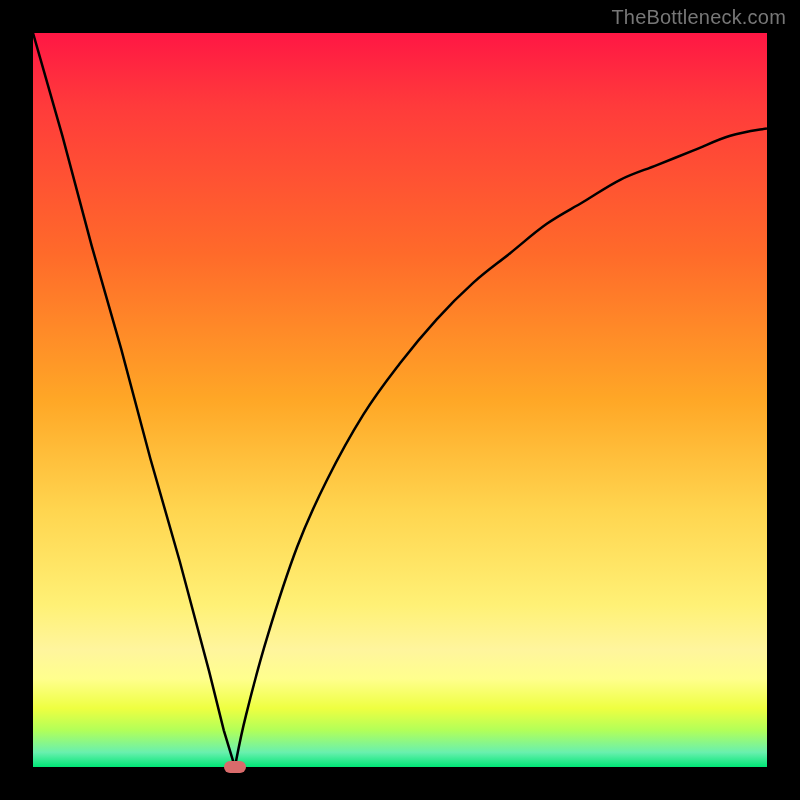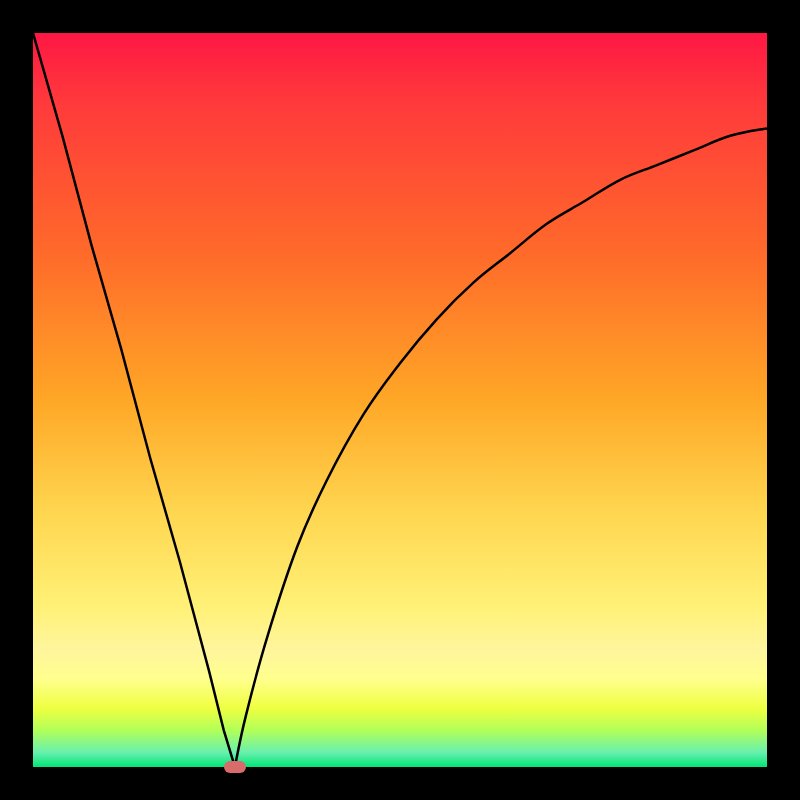--- a/index.html
+++ b/index.html
@@ -69,13 +69,14 @@
 </head>
 <body>
 
 <div class="frame">
   <div class="plot">
     <svg class="curve" viewBox="0 0 734 734" preserveAspectRatio="none">
       <path fill="none" stroke="#000" stroke-width="2.5" d="M 0.0 0.0 L 29.4 102.8 L 58.7 212.9 L 88.1 315.6 L 117.4 425.7 L 146.8 528.5 L 176.2 638.6 L 190.8 697.3 L 201.9 734.0 C 203.8 724.8, 206.9 706.4, 212.9 682.6 C 218.8 658.8, 225.6 632.3, 234.9 601.9 C 244.1 571.5, 253.7 541.5, 264.2 513.8 C 274.8 486.1, 281.7 471.5, 293.6 447.7 C 305.5 424.0, 317.1 402.8, 330.3 381.7 C 343.5 360.5, 353.8 347.5, 367.0 330.3 C 380.2 313.1, 390.5 300.8, 403.7 286.3 C 416.9 271.7, 427.2 261.5, 440.4 249.6 C 453.6 237.7, 463.9 230.8, 477.1 220.2 C 490.3 209.6, 500.6 200.1, 513.8 190.8 C 527.0 181.6, 537.3 176.7, 550.5 168.8 C 563.7 160.9, 574.0 153.4, 587.2 146.8 C 600.4 140.2, 610.7 137.4, 623.9 132.1 C 637.1 126.8, 647.4 122.7, 660.6 117.4 C 673.8 112.2, 684.1 106.7, 697.3 102.8 C 710.5 98.8, 727.4 96.7, 734.0 95.4"></path>
     </svg>
     <div class="marker" style="left: 201.85px; top: 734px; background: rgb(217, 107, 107);"></div>
   </div>
+  <div class="watermark">TheBottleneck.com</div>
 </div>
 
 </body></html>

